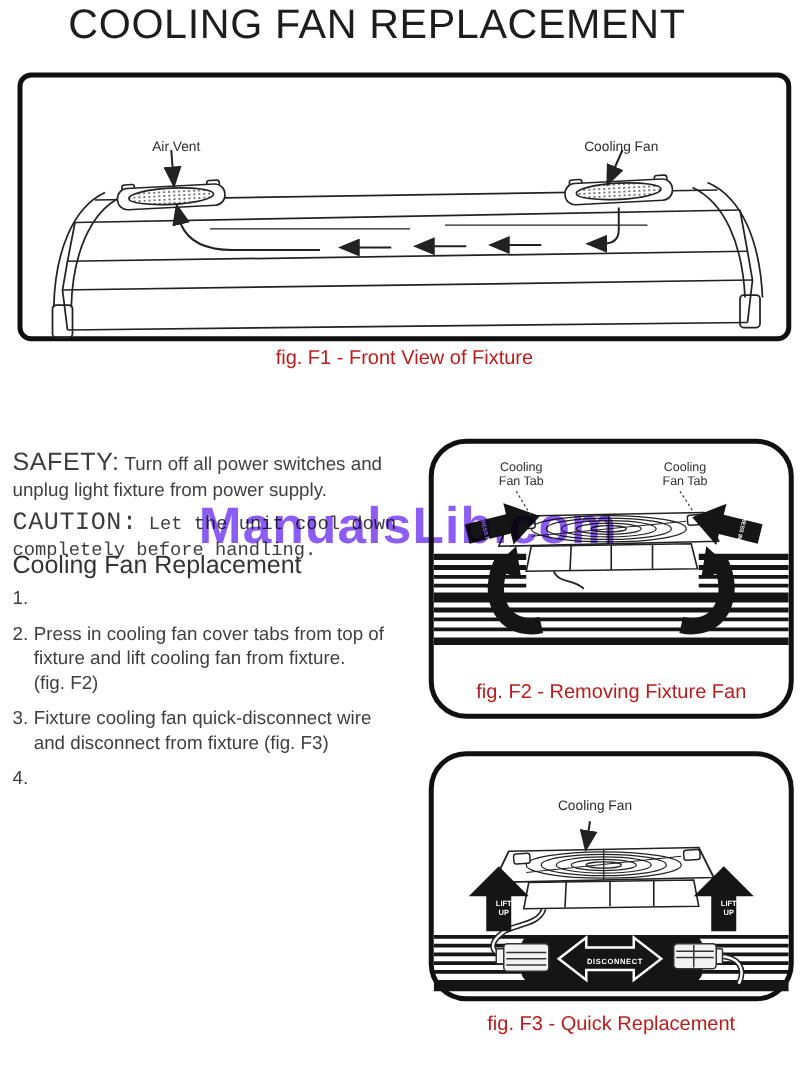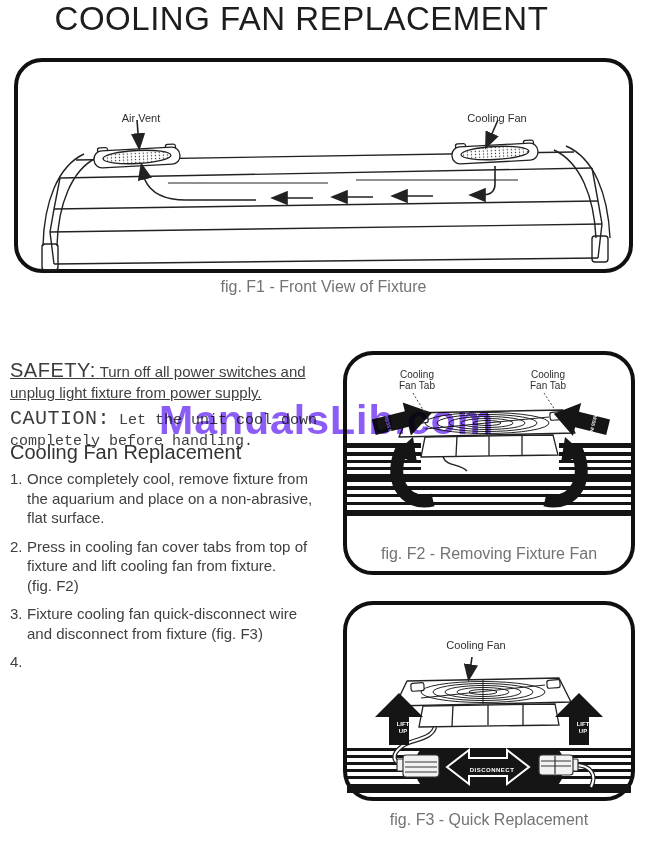--- a/index.html
+++ b/index.html
@@ -11,40 +11,40 @@
          padding-right:44px;text-align:center;font-size:33px;line-height:36px;
          font-weight:400;color:#1d1d1d;letter-spacing:.5px;}
 
   
   .watermark{position:absolute;left:159px;top:397px;font-size:41px;font-weight:bold;
              color:#8b5cf6;letter-spacing:1px;z-index:50;mix-blend-mode:multiply;
              pointer-events:none;white-space:nowrap;}
 
   
   .panel{position:absolute;background:#fff;border:4px solid #101010;box-sizing:border-box;}
-  #fig1{left:14px;top:58px;width:619px;height:215px;border-radius:28px;}
+  #fig1{left:14px;top:58px;width:619px;height:215px;border-radius:11px;}
   #fig2{left:343px;top:351px;width:292px;height:224px;border-radius:30px;}
   #fig3{left:343px;top:601px;width:292px;height:200px;border-radius:30px;}
   .panel svg{position:absolute;left:0;top:0;}
 
   .fig-label{position:absolute;font-size:11px;line-height:12px;color:#2d2d2d;
              text-align:center;white-space:pre-line;z-index:3;}
   .fig-label.small{font-size:10px;line-height:11px;}
   .arrow-text{position:absolute;color:#fff;font-weight:bold;text-align:center;z-index:4;}
 
-  .caption{position:absolute;text-align:center;font-size:16px;color:#737373;}
+  .caption{position:absolute;text-align:center;font-size:16px;color:#b91c1c;}
   .caption.inpanel{left:0;width:100%;top:216px;}
   #cap-f2{left:343px;top:545px;width:292px;}
   #cap-f3{left:343px;top:811px;width:292px;}
 
   
   .copy{position:absolute;left:10px;width:332px;}
   .note{font-size:15px;line-height:21px;color:#3f3f3f;}
   .note .biglbl{font-size:20px;color:#3c3c3c;letter-spacing:.5px;}
-  #safety{top:345px;text-decoration:underline;}
+  #safety{top:345px;}
   #caution{top:393px;font-family:Liberation Mono, monospace;}
   #section-heading{top:441px;font-size:20px;color:#333;font-weight:400;}
   #steps{top:469px;}
   .step{display:flex;margin-bottom:9px;font-size:15px;line-height:19.5px;color:#3f3f3f;}
   .step .num{flex:0 0 17px;}
   .step .txt{white-space:pre-line;}
 </style>
 </head>
 <body>
 
@@ -121,23 +121,20 @@
 <p class="copy note" id="caution">
   <span class="biglbl">CAUTION:</span>
   <span>Let the unit cool down completely before handling.</span>
 </p>
 
 <div class="copy" id="section-heading">Cooling Fan Replacement</div>
 
 <div class="copy" id="steps">
   <div class="step">
     <span class="num">1.</span>
-    <span class="txt">Once completely cool, remove fixture from
-the aquarium and place on a non-abrasive,
-flat surface.</span>
   </div>
   <div class="step">
     <span class="num">2.</span>
     <span class="txt">Press in cooling fan cover tabs from top of
 fixture and lift cooling fan from fixture.
 (fig. F2)</span>
   </div>
   <div class="step">
     <span class="num">3.</span>
     <span class="txt">Fixture cooling fan quick-disconnect wire

